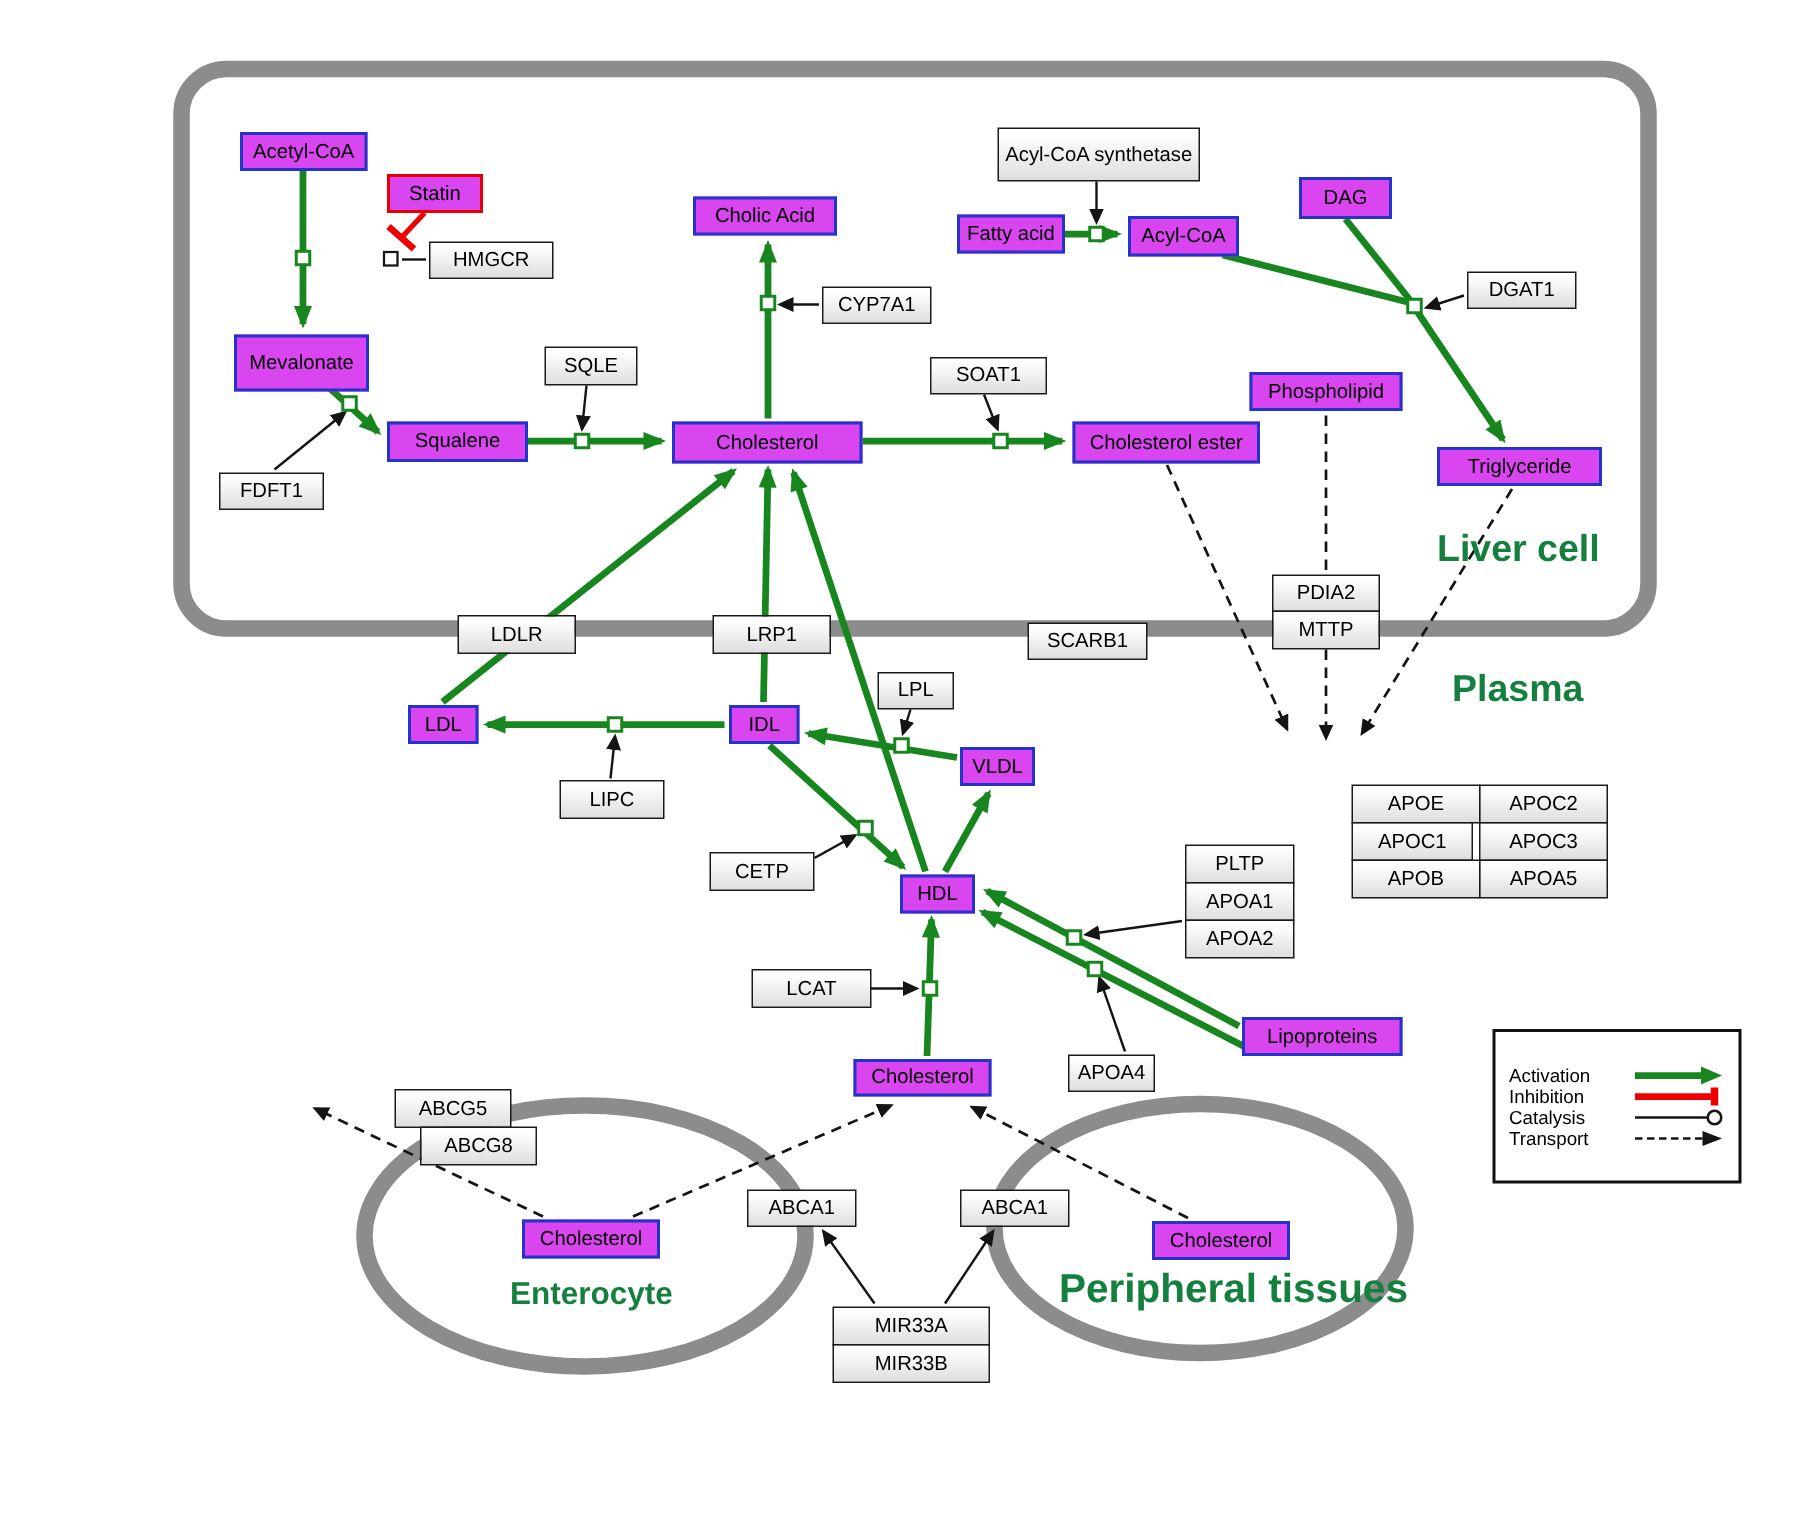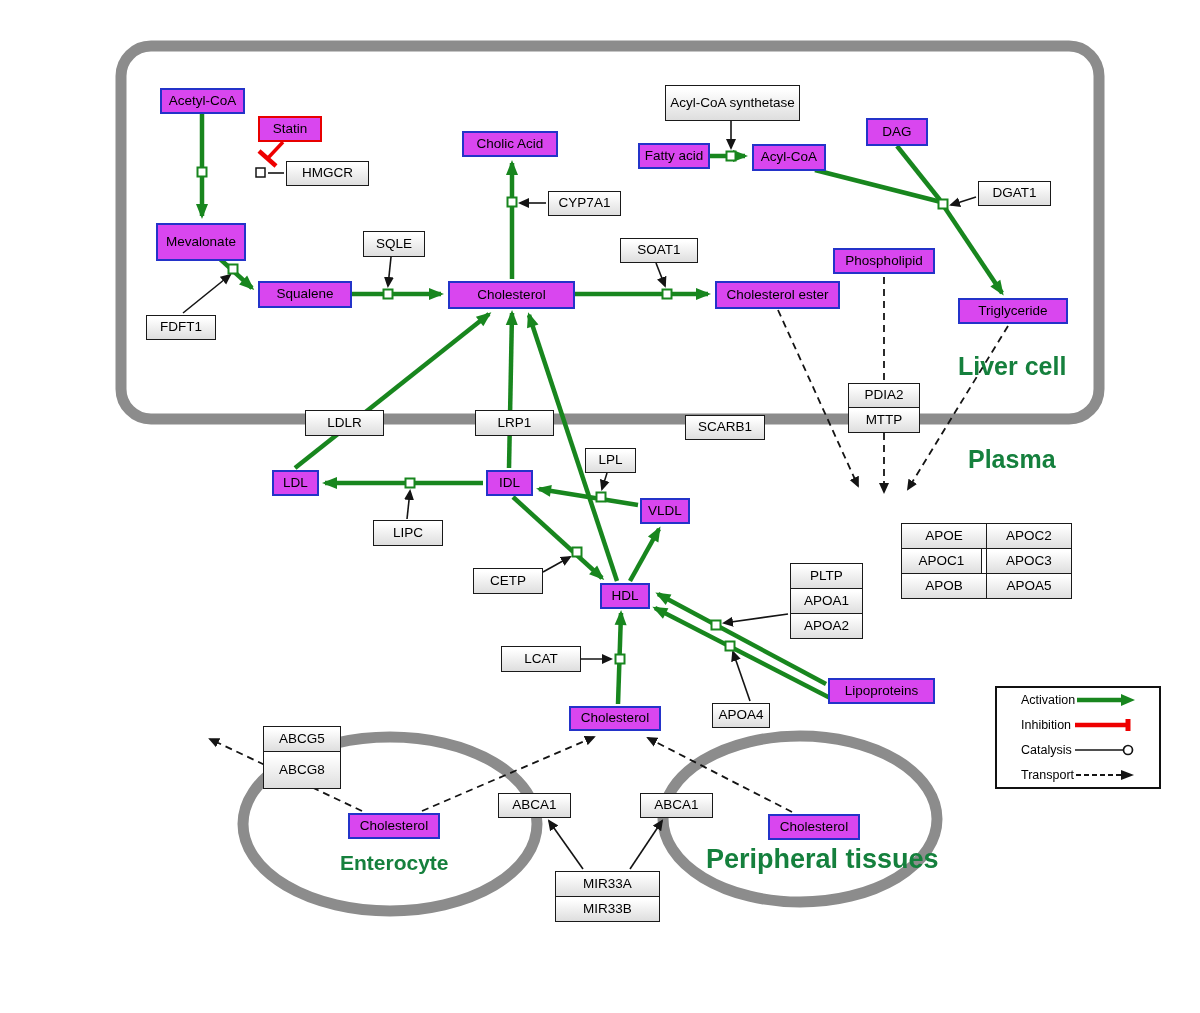--- a/index.html
+++ b/index.html
@@ -6,22 +6,22 @@
   #canvas{position:relative;width:1200px;height:1013px;background:#fff;overflow:hidden;
           font-family:"Liberation Sans",sans-serif;}
   svg.layer{position:absolute;left:0;top:0;z-index:1;}
   .m,.e,.r,.cell{position:absolute;box-sizing:border-box;display:flex;align-items:center;justify-content:center;
        text-align:center;font-size:13.5px;color:#000;line-height:1.08;z-index:2;padding:1px 2px;background:#d946ef;}
   .m{border:2.6px solid #2433c9;}
   .e,.cell{border:1.4px solid #1a1a1a;background:linear-gradient(180deg,#ffffff 10%,#dedede 100%);}
   .r{border:2.6px solid #e80000;}
   .biglabel{position:absolute;font-weight:bold;color:#15803d;z-index:2;white-space:nowrap;}
   #legend{position:absolute;left:995px;top:686px;width:166px;height:103px;border:2.6px solid #111;
-          background:#fff;z-index:2;display:flex;flex-direction:column;justify-content:space-between;
-          padding:5px 24px;box-sizing:border-box;}
+          background:#fff;z-index:2;display:flex;flex-direction:column;justify-content:center;
+          padding:5px 9px;box-sizing:border-box;}
   .lrow{display:flex;align-items:center;justify-content:space-between;font-size:12.5px;color:#000;}
   .lrow svg{flex:0 0 auto;}
 </style>
 </head>
 <body>
 
 <div id="canvas">
 
   <svg class="layer" width="1200" height="1013">
     <defs>
@@ -154,21 +154,21 @@
   <div class="m" style="left:569px;top:706px;width:92px;height:25px">Cholesterol</div>
 
   <div class="cell" style="left:901px;top:523px;width:86px;height:26px">APOE</div>
   <div class="cell" style="left:986px;top:523px;width:86px;height:26px">APOC2</div>
   <div class="cell" style="left:901px;top:548px;width:81px;height:26px">APOC1</div>
   <div class="cell" style="left:986px;top:548px;width:86px;height:26px">APOC3</div>
   <div class="cell" style="left:901px;top:573px;width:86px;height:26px">APOB</div>
   <div class="cell" style="left:986px;top:573px;width:86px;height:26px">APOA5</div>
 
   <div class="e" style="left:263px;top:726px;width:78px;height:26px">ABCG5</div>
-  <div class="e" style="left:263px;top:751px;width:78px;height:38px">ABCG8</div>
+  <div class="e" style="left:280px;top:751px;width:78px;height:26px">ABCG8</div>
   <div class="m" style="left:348px;top:813px;width:92px;height:26px">Cholesterol</div>
   <div class="e" style="left:498px;top:793px;width:73px;height:25px">ABCA1</div>
   <div class="e" style="left:640px;top:793px;width:73px;height:25px">ABCA1</div>
   <div class="m" style="left:768px;top:814px;width:92px;height:26px">Cholesterol</div>
   <div class="e" style="left:555px;top:871px;width:105px;height:26px">MIR33A</div>
   <div class="e" style="left:555px;top:896px;width:105px;height:26px">MIR33B</div>
 
   <div class="biglabel" style="left:958px;top:352px;font-size:25px">Liver cell</div>
   <div class="biglabel" style="left:968px;top:445px;font-size:25px">Plasma</div>
   <div class="biglabel" style="left:340px;top:851px;font-size:21px">Enterocyte</div>

